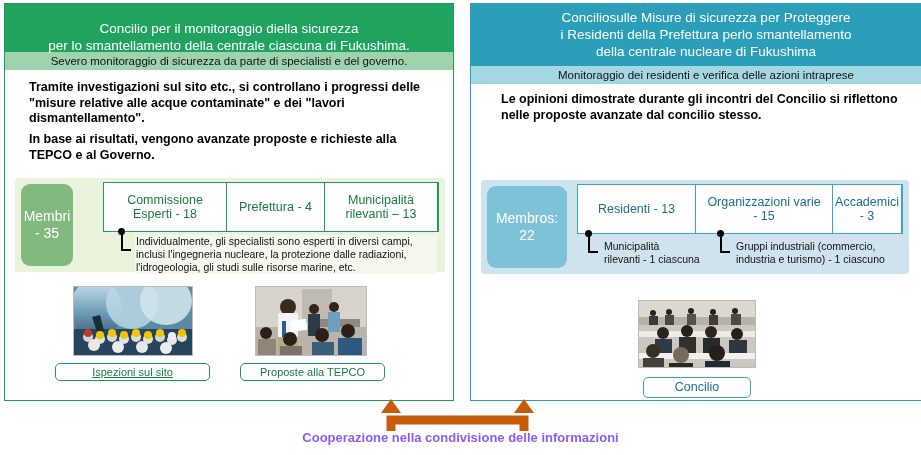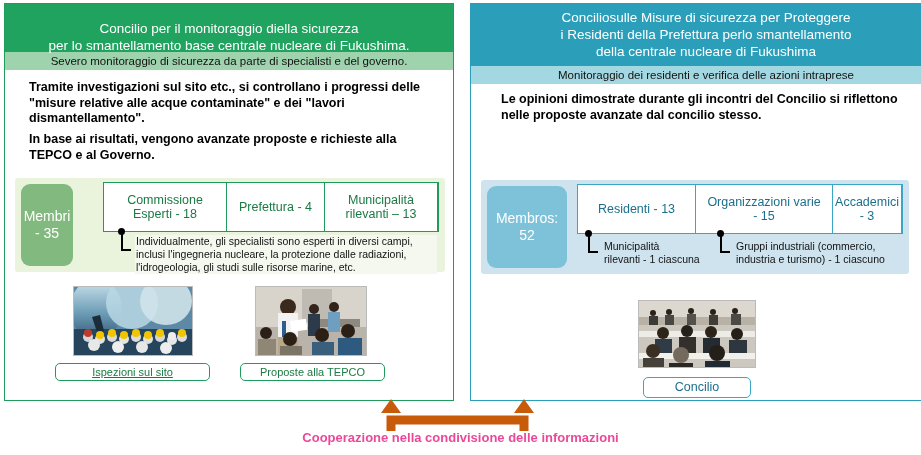--- a/index.html
+++ b/index.html
@@ -183,31 +183,31 @@
 
   
   #coop-arrow { position: absolute; left: 375px; top: 398px; width: 165px; height: 33px; }
   #coop-label {
     position: absolute;
     left: 0; right: 0;
     top: 430px;
     text-align: center;
     font-size: 13px;
     font-weight: bold;
-    color: #ec4899;
+    color: #8b5cf6;
   }
 </style>
 </head>
 <body>
 
 <div class="panel" id="panel-left">
 
   <div class="panel-header">
     <div>Concilio per il monitoraggio diella sicurezza</div>
-    <div>per lo smantellamento base centrale nucleare di Fukushima.</div>
+    <div>per lo smantellamento della centrale ciascuna di Fukushima.</div>
   </div>
 
   <div class="panel-subbar">Severo monitoraggio di sicurezza da parte di specialisti e del governo.</div>
 
   <div class="panel-body">
 
     <p class="para" id="left-para-1">Tramite investigazioni sul sito etc., si controllano i progressi delle "misure relative alle acque contaminate" e dei "lavori dismantellamento".</p>
     <p class="para" id="left-para-2">In base ai risultati, vengono avanzate proposte e richieste alla TEPCO e al Governo.</p>
 
     <div class="members-band" id="left-members">
@@ -343,21 +343,21 @@
   <div class="panel-subbar">Monitoraggio dei residenti e verifica delle azioni intraprese</div>
 
   <div class="panel-body">
 
     <p class="para" id="right-para-1">Le opinioni dimostrate durante gli incontri del Concilio si riflettono nelle proposte avanzate dal concilio stesso.</p>
 
     <div class="members-band" id="right-members">
 
       <div class="members-count">
         <span>Membros:</span>
-        <span>52</span>
+        <span>22</span>
       </div>
 
       <div class="members-table">
         <div class="members-cell" style="width:118px">
           <div>
             <div>Residenti - 13</div>
           </div>
         </div>
         <div class="members-cell" style="width:137px">
           <div>

